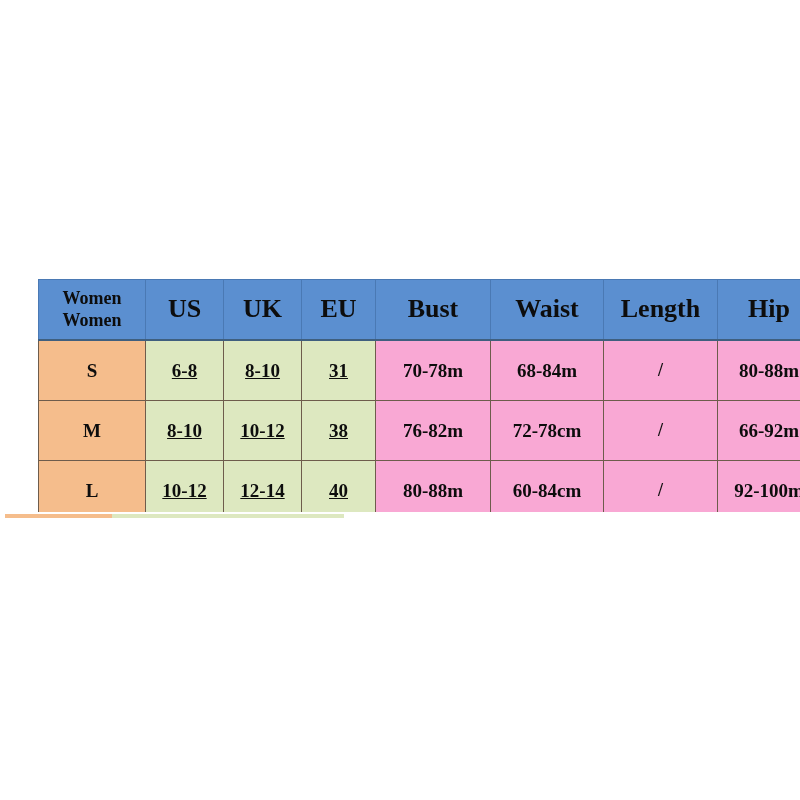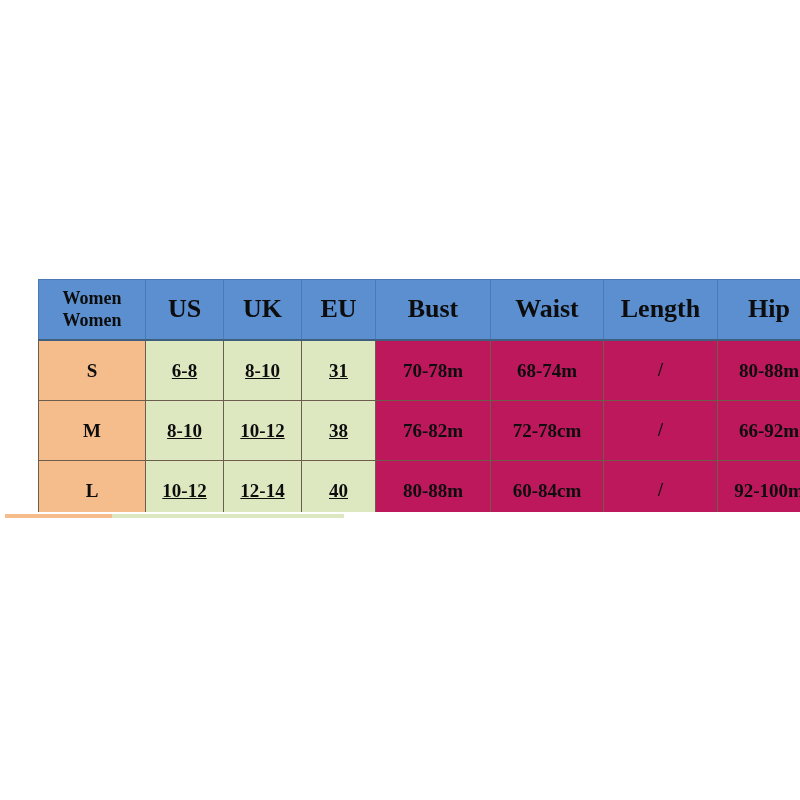--- a/index.html
+++ b/index.html
@@ -74,21 +74,21 @@
   td.cell-size {
     background: #f5bd8c;
     border-color: #9b7656;
   }
   td.cell-std {
     background: #dde8c0;
     border-color: #8d9166;
     text-decoration: underline;
   }
   td.cell-meas {
-    background: #be185d;
+    background: #f9a8d4;
     border-color: #4d4d4d;
   }
   td.cell-meas.cell-slash {
     font-size: 18px;
   }
 
   
   #bottom-sliver {
     position: absolute;
     left: 5px;
@@ -132,21 +132,21 @@
         <th>Hip</th>
       </tr>
     </thead>
     <tbody>
       <tr>
         <td class="cell-size">S</td>
         <td class="cell-std">6-8</td>
         <td class="cell-std">8-10</td>
         <td class="cell-std">31</td>
         <td class="cell-meas">70-78m</td>
-        <td class="cell-meas">68-74m</td>
+        <td class="cell-meas">68-84m</td>
         <td class="cell-meas cell-slash">/</td>
         <td class="cell-meas">80-88m</td>
       </tr>
       <tr>
         <td class="cell-size">M</td>
         <td class="cell-std">8-10</td>
         <td class="cell-std">10-12</td>
         <td class="cell-std">38</td>
         <td class="cell-meas">76-82m</td>
         <td class="cell-meas">72-78cm</td>

